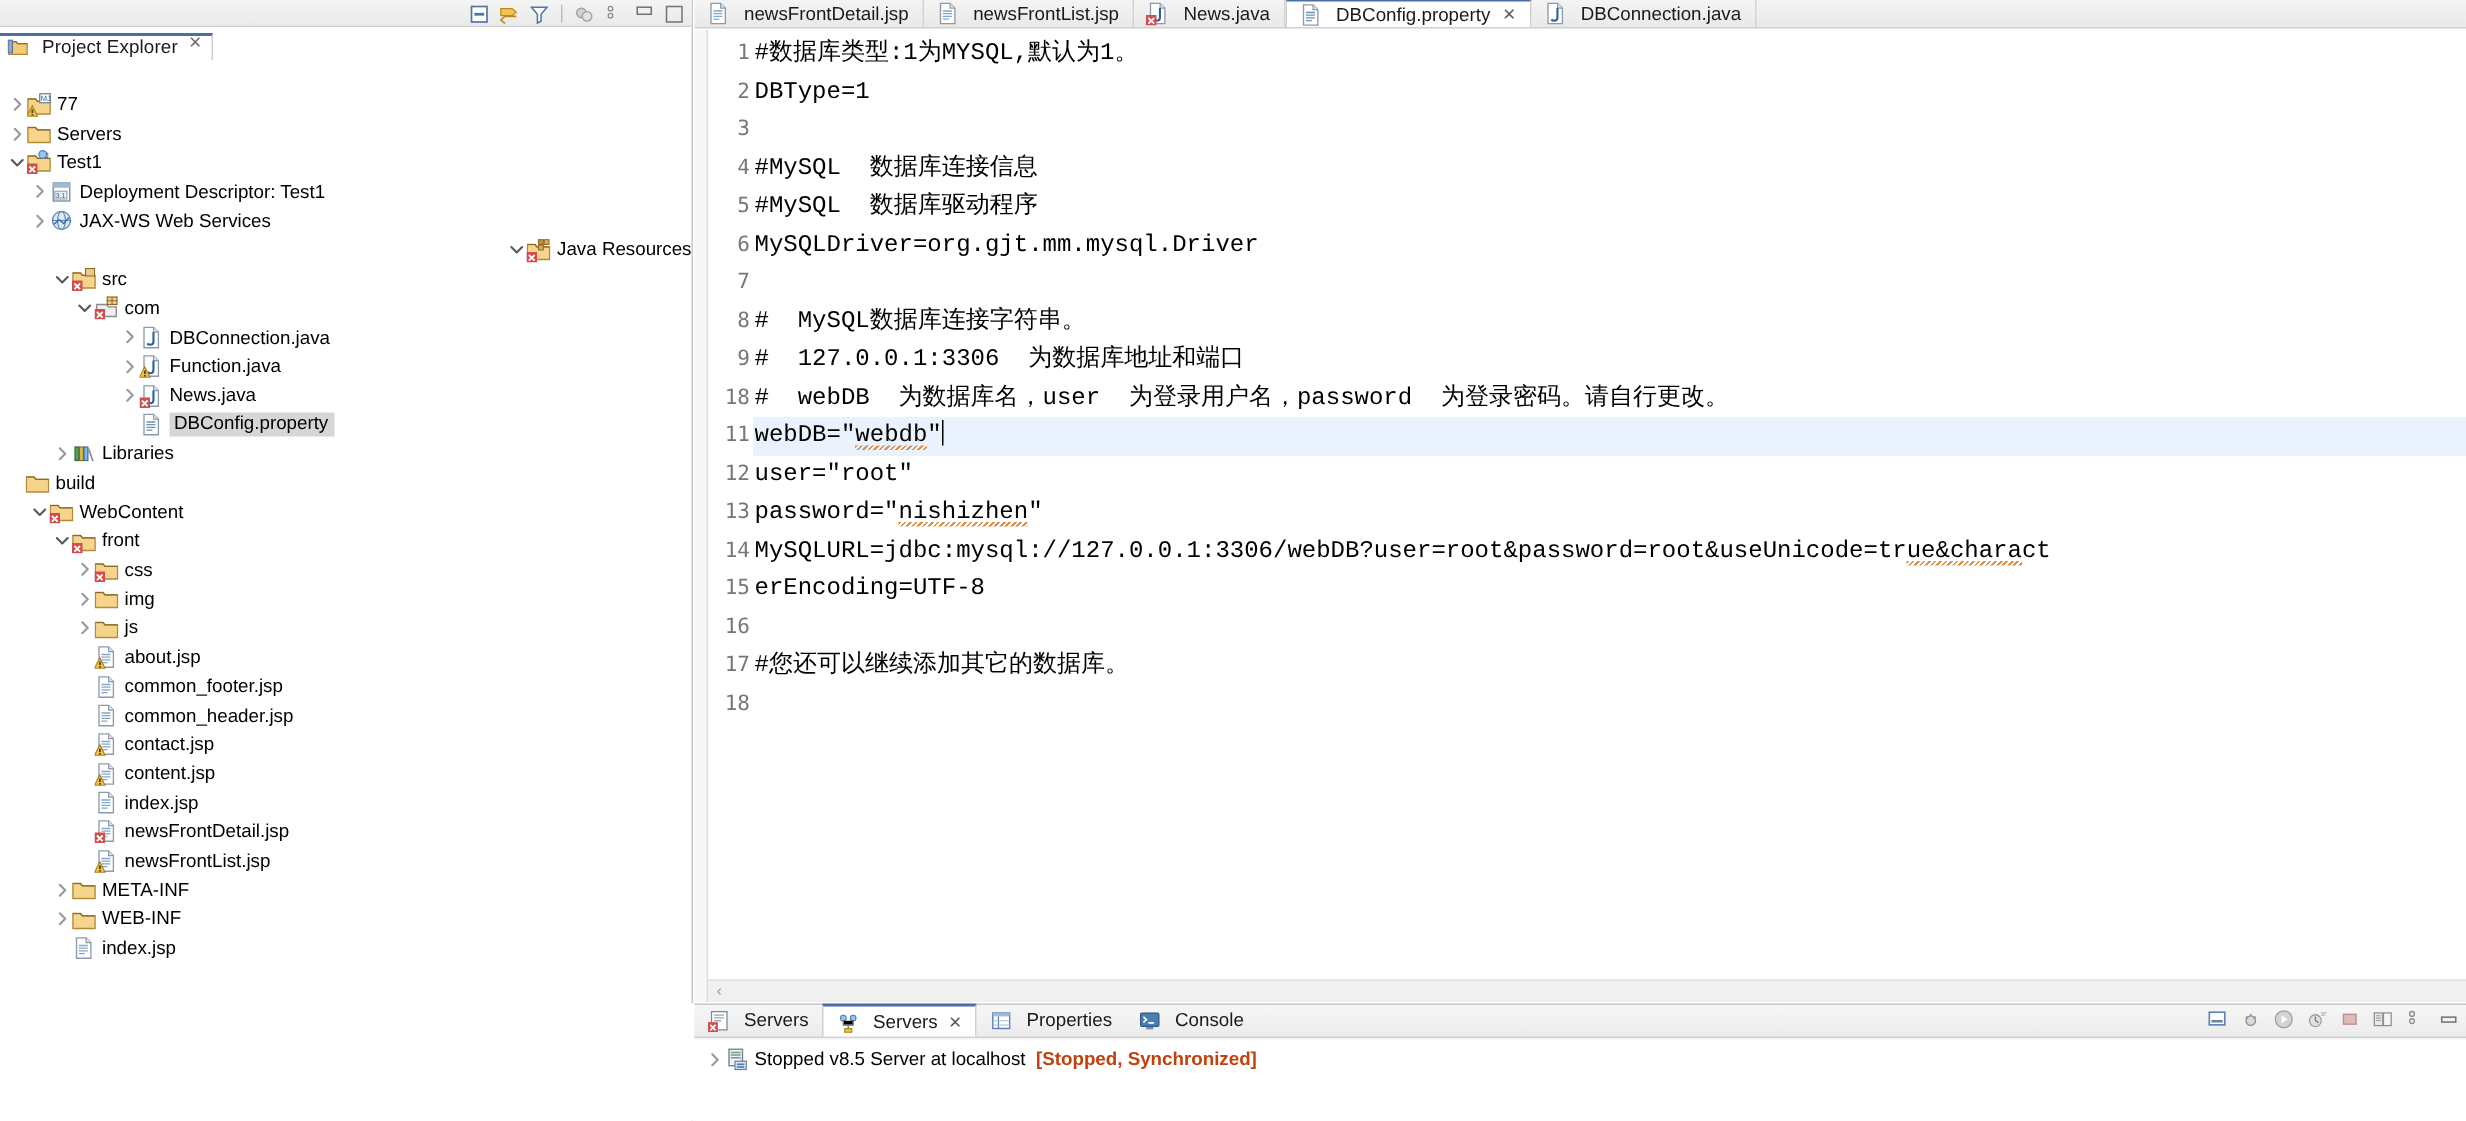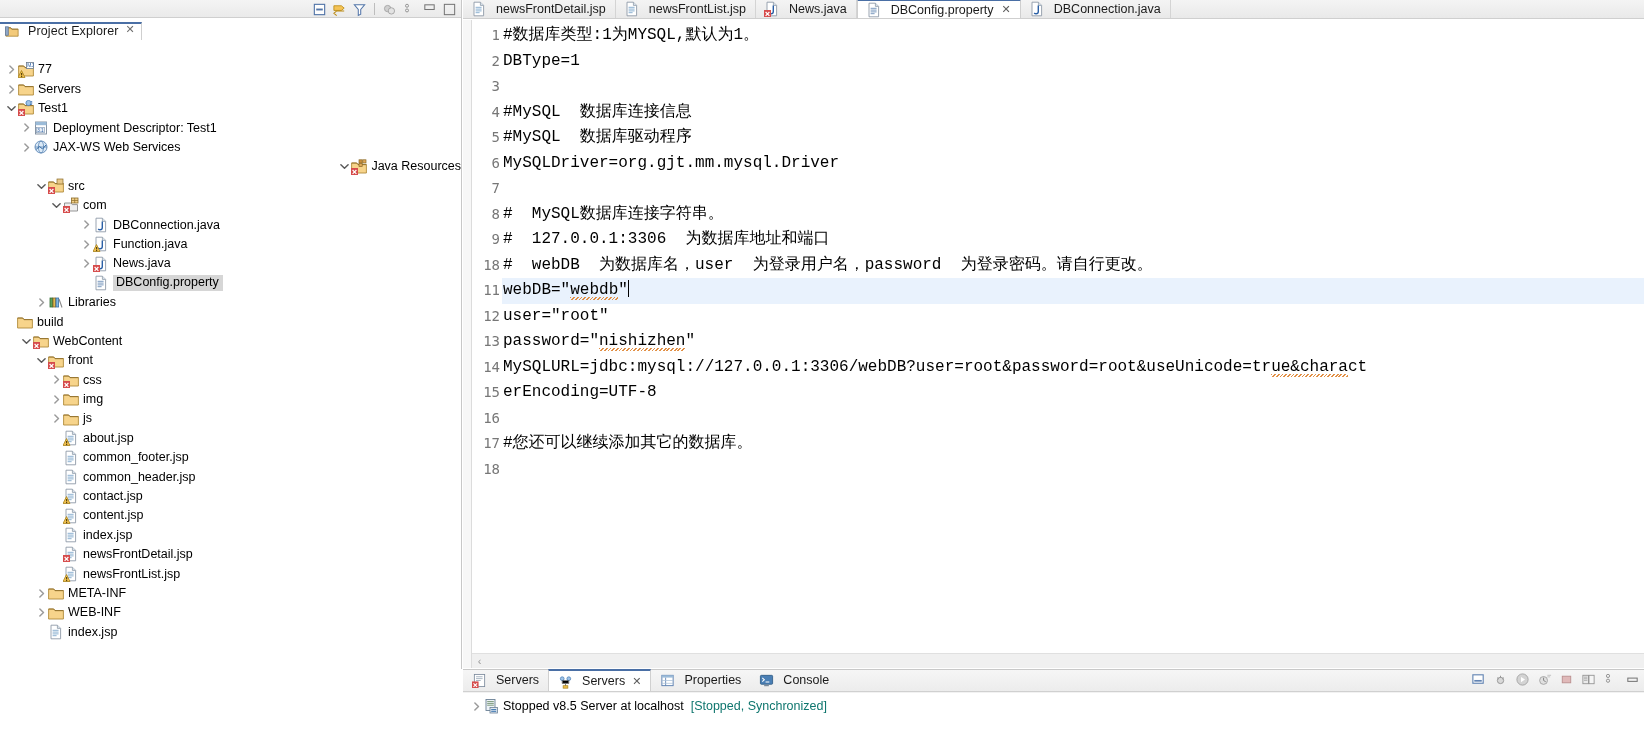--- a/index.html
+++ b/index.html
@@ -182,21 +182,21 @@
   #bottom-toolbar {
     position: absolute; right: 4px; top: 2px;
     display: flex; align-items: center; gap: 7px;
   }
   #bottom-body {
     position: absolute; left: 0; top: 23px; right: 0; bottom: 0;
     background: #ffffff; padding-top: 3px;
   }
   .srow { display: flex; align-items: center; height: 20px; padding-left: 6px; }
   .srow .name { color: #000; }
-  .srow .state { color: #0f766e; margin-left: 7px; }
+  .srow .state { color: #c2410c; margin-left: 7px; font-weight: bold; }
 
   #bottom-left-strip {
     position: absolute; left: 0; top: 669px; width: 463px; bottom: 0;
     background: #ffffff;
   }
 </style>
 </head>
 <body>
 
 <div id="app">

